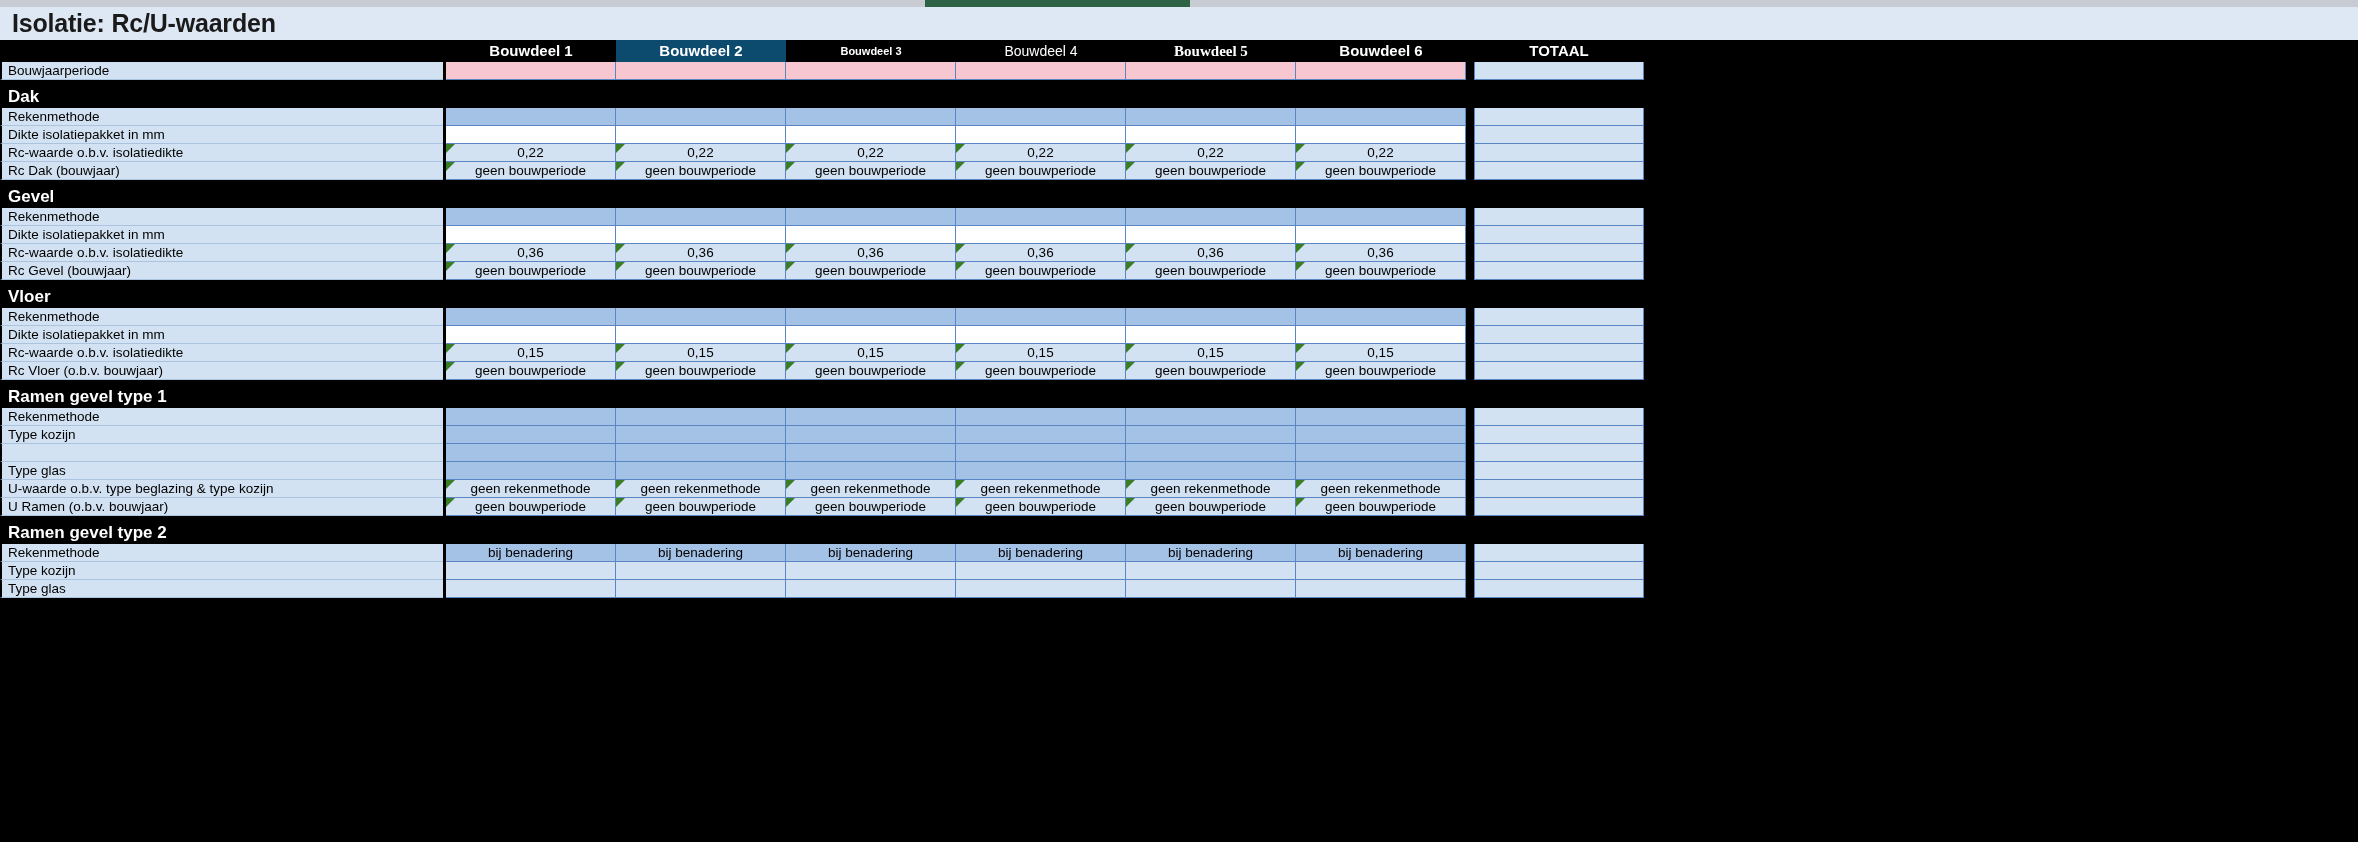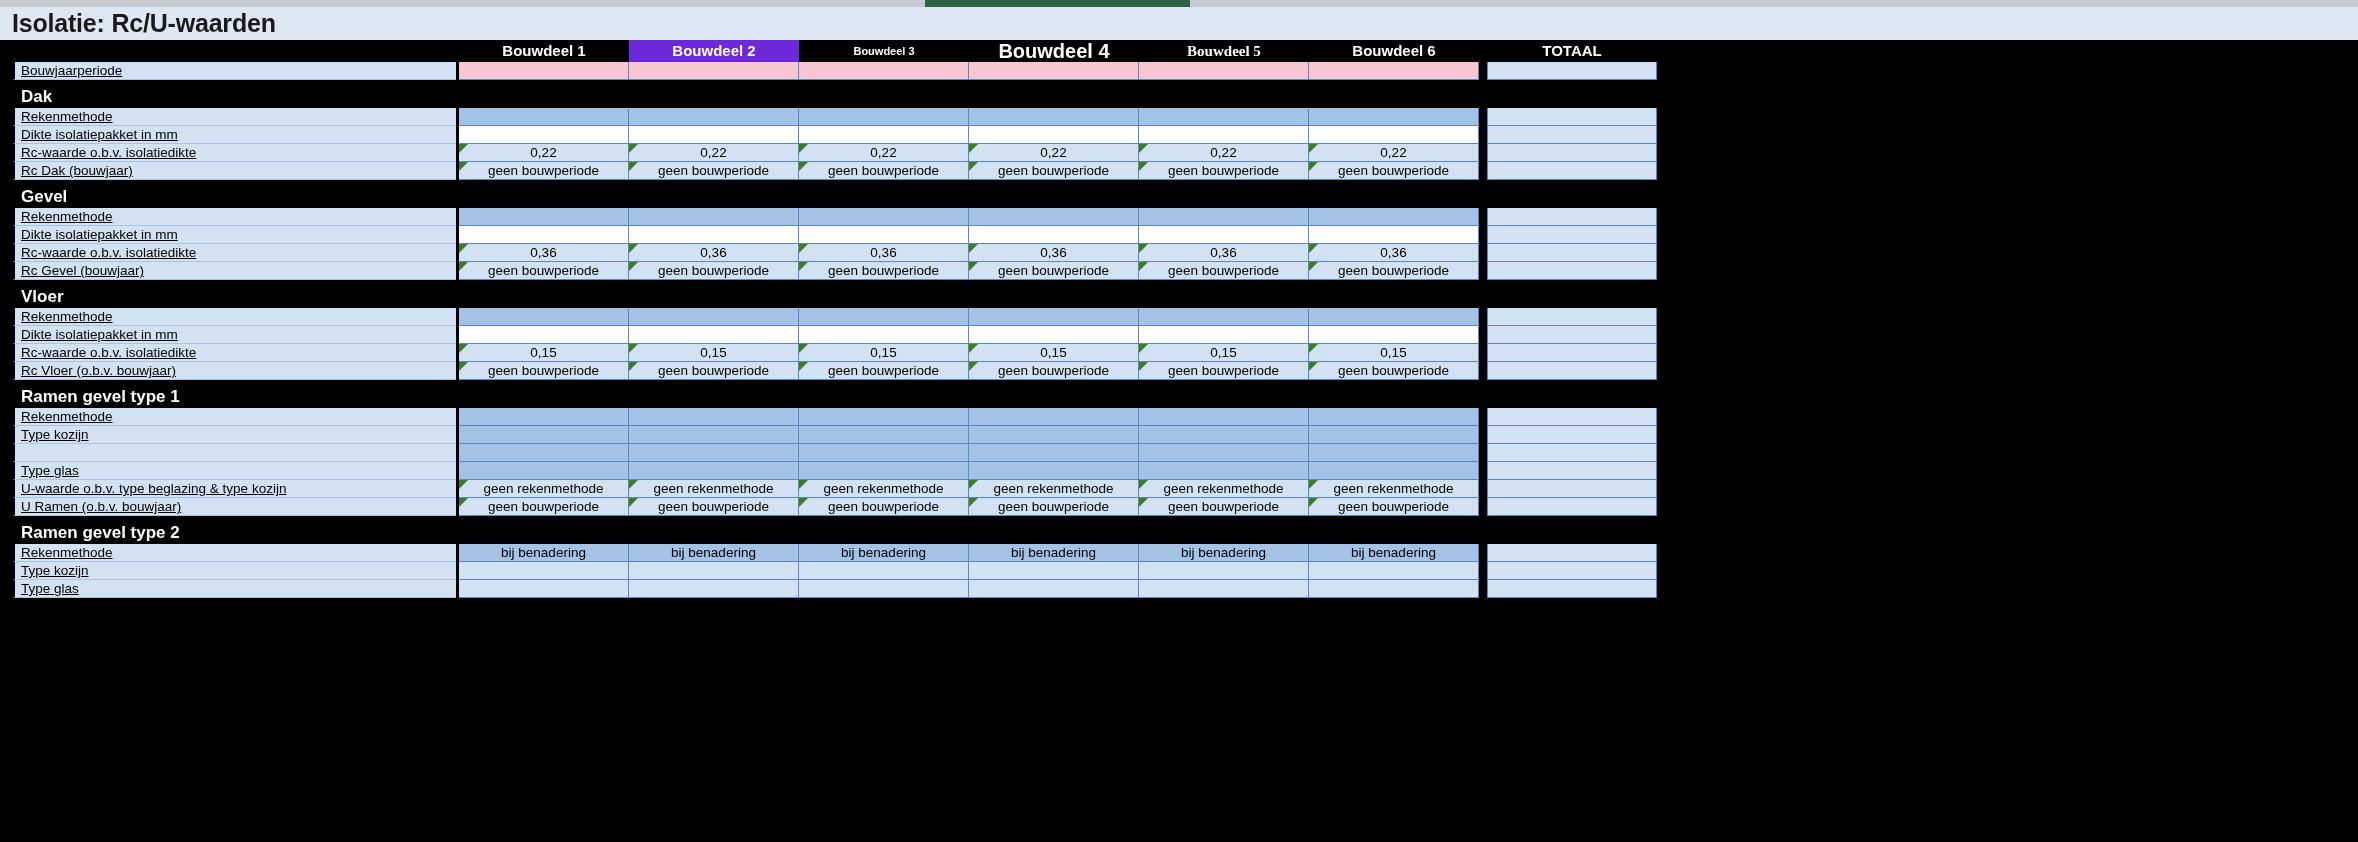--- a/index.html
+++ b/index.html
@@ -26,21 +26,21 @@
   }
   .titlebar .title{
     position:absolute; left:12px; top:2px;
     font-size:25px; font-weight:bold; color:#1a1a1a;
     letter-spacing:-0.2px;
   }
 
   
   .grid{ position:absolute; left:0; top:40px; width:2358px; height:802px; background:#000; }
 
-  .row{ position:relative; width:2092px; display:flex; background:#000;margin-left:13px; }
+  .row{ position:relative; width:2092px; display:flex; background:#000; }
 
   
   .row.header{ height:22px; }
   .row.header .lbl{ background:#000; }
   .row.header .cell{
     background:#000; color:#fff; font-size:15px; font-weight:bold;
     display:flex; align-items:center; justify-content:center;
     border:0;
   }
 
@@ -57,21 +57,21 @@
   
   .row.data{ height:18px; }
 
   .lbl{
     width:443px; min-width:443px;
     background:#d3e2f2; color:#000;
     font-size:13.5px; line-height:18px;
     padding-left:6px;
     border-bottom:1px solid #aac4e0;
     border-left:2px solid #000;
-    white-space:nowrap; overflow:hidden;text-decoration:underline;
+    white-space:nowrap; overflow:hidden;
   }
 
   .cells{ display:flex; flex:1; }
 
   .cell{
     position:relative;
     width:170px; min-width:170px;
     font-size:13.5px; line-height:18px;
     color:#000; text-align:center;
     border-right:1px solid #5b86c4;
@@ -116,23 +116,23 @@
 
   <div class="titlebar">
     <div class="title">Isolatie: Rc/U-waarden</div>
   </div>
 
   <div class="grid" id="grid">
       <div class="row header">
         <div class="lbl" style="background: rgb(0, 0, 0); border-bottom: 0px; border-left: 0px;"></div>
         <div class="cells">
           <div class="cell" style="background: rgb(0, 0, 0); border: 0px; color: rgb(255, 255, 255); font-weight: bold; font-size: 15px; display: flex; align-items: center; justify-content: center;">Bouwdeel 1</div>
-          <div class="cell" style="background: #6d28d9; border: 0px; color: rgb(255, 255, 255); font-weight: bold; font-size: 15px; display: flex; align-items: center; justify-content: center;">Bouwdeel 2</div>
+          <div class="cell" style="background: #0c4a6e; border: 0px; color: rgb(255, 255, 255); font-weight: bold; font-size: 15px; display: flex; align-items: center; justify-content: center;">Bouwdeel 2</div>
           <div class="cell" style="background: rgb(0, 0, 0); border: 0px; color: rgb(255, 255, 255); font-weight: bold; font-size: 11px; display: flex; align-items: center; justify-content: center;">Bouwdeel 3</div>
-          <div class="cell" style="background: rgb(0, 0, 0); border: 0px; color: rgb(255, 255, 255); font-weight: bold; font-size: 20px; display: flex; align-items: center; justify-content: center;">Bouwdeel 4</div>
+          <div class="cell" style="background: rgb(0, 0, 0); border: 0px; color: rgb(255, 255, 255); font-weight: normal; font-size: 14px; display: flex; align-items: center; justify-content: center;">Bouwdeel 4</div>
           <div class="cell" style="background: rgb(0, 0, 0); border: 0px; color: rgb(255, 255, 255); font-weight: bold; font-size: 15px; display: flex; align-items: center; justify-content: center; font-family: Liberation Serif, serif;">Bouwdeel 5</div>
           <div class="cell" style="background: rgb(0, 0, 0); border: 0px; color: rgb(255, 255, 255); font-weight: bold; font-size: 15px; display: flex; align-items: center; justify-content: center;">Bouwdeel 6</div>
           <div class="spacer-col"></div>
           <div class="cell total" style="background: rgb(0, 0, 0); border: 0px; color: rgb(255, 255, 255); font-weight: bold; font-size: 15px; display: flex; align-items: center; justify-content: center;">TOTAAL</div>
         </div>
       </div>
       <div class="row data">
         <div class="lbl">Bouwjaarperiode</div>
         <div class="cells">
           <div class="cell f-pink"></div>

